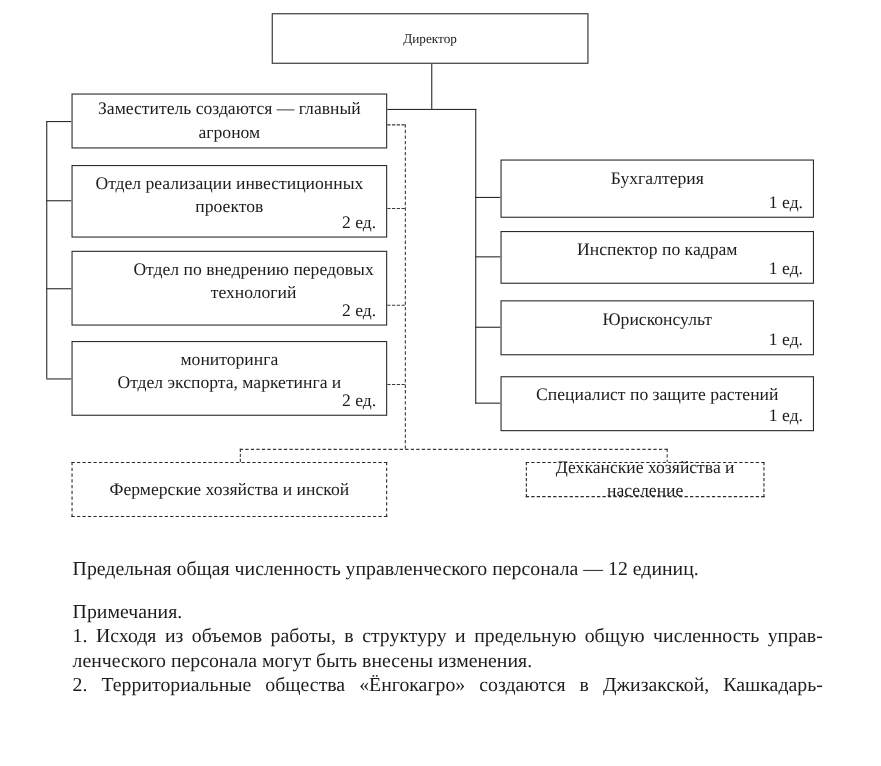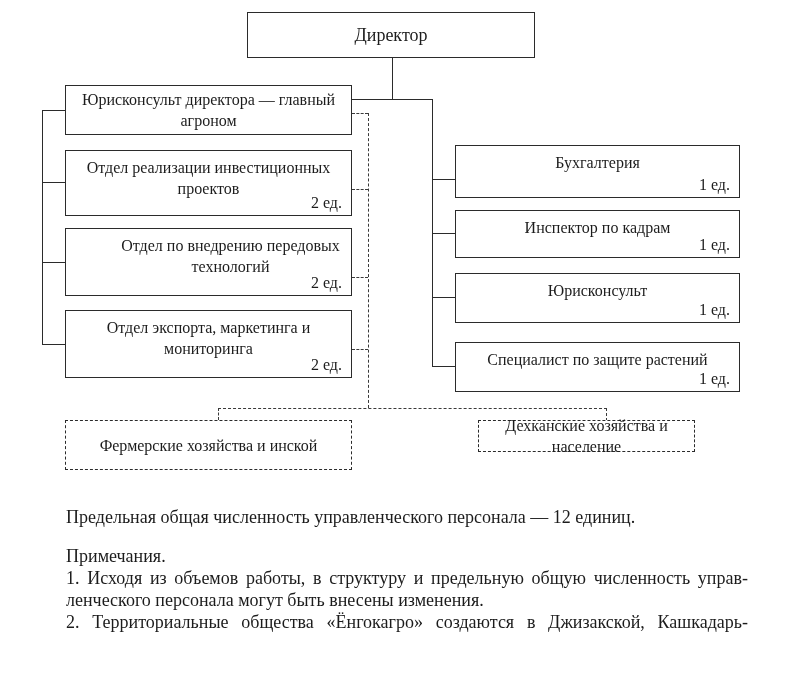--- a/index.html
+++ b/index.html
@@ -17,21 +17,21 @@
     box-sizing: border-box;
     border: 1.6px solid #2b2b2b;
     background: #ffffff;
     text-align: center;
     font-size: 16px;
     line-height: 21px;
   }
   .box.dashed { border-style: dashed; }
   .box.vcenter { display: flex; flex-direction: column; justify-content: center; }
   .box.padtop { padding-top: 6px; }
-  .director { font-size: 18px; }
+  .director { font-size: 12px; }
   .count {
     position: absolute;
     right: 9px;
     bottom: 2px;
     font-size: 16px;
     line-height: 20px;
   }
   .ln { position: absolute; }
   .hline { height: 0; border-top: 1.6px solid #2b2b2b; }
   .vline { width: 0; border-left: 1.6px solid #2b2b2b; }
@@ -76,39 +76,39 @@
   <div class="ln hline dash" style="left:352px; top:113px; width:16px;"></div>
   <div class="ln hline dash" style="left:352px; top:189px; width:16px;"></div>
   <div class="ln hline dash" style="left:352px; top:277px; width:16px;"></div>
   <div class="ln hline dash" style="left:352px; top:349px; width:16px;"></div>
   <div class="ln vline dash" style="left:368px; top:113px; height:295px;"></div>
   <div class="ln hline dash" style="left:218px; top:408px; width:389px;"></div>
   <div class="ln vline dash" style="left:218px; top:408px; height:12px;"></div>
   <div class="ln vline dash" style="left:606px; top:408px; height:13px;"></div>
 
   <div class="box vcenter" style="left:65px; top:85px; width:287px; height:50px;">
-    <div>Юрисконсульт директора — главный</div>
+    <div>Заместитель создаются — главный</div>
     <div>агроном</div>
   </div>
 
   <div class="box padtop" style="left:65px; top:150px; width:287px; height:66px;">
     <div>Отдел реализации инвестиционных</div>
     <div>проектов</div>
     <span class="count">2 ед.</span>
   </div>
 
   <div class="box padtop" style="left:65px; top:228px; width:287px; height:68px;padding-left:44px;">
     <div>Отдел по внедрению передовых</div>
     <div>технологий</div>
     <span class="count">2 ед.</span>
   </div>
 
   <div class="box padtop" style="left:65px; top:310px; width:287px; height:68px;">
+    <div>мониторинга</div>
     <div>Отдел экспорта, маркетинга и</div>
-    <div>мониторинга</div>
     <span class="count">2 ед.</span>
   </div>
 
   <div class="box padtop" style="left:455px; top:145px; width:285px; height:53px;">
     <div>Бухгалтерия</div>
     <span class="count">1 ед.</span>
   </div>
 
   <div class="box padtop" style="left:455px; top:210px; width:285px; height:48px;">
     <div>Инспектор по кадрам</div>

